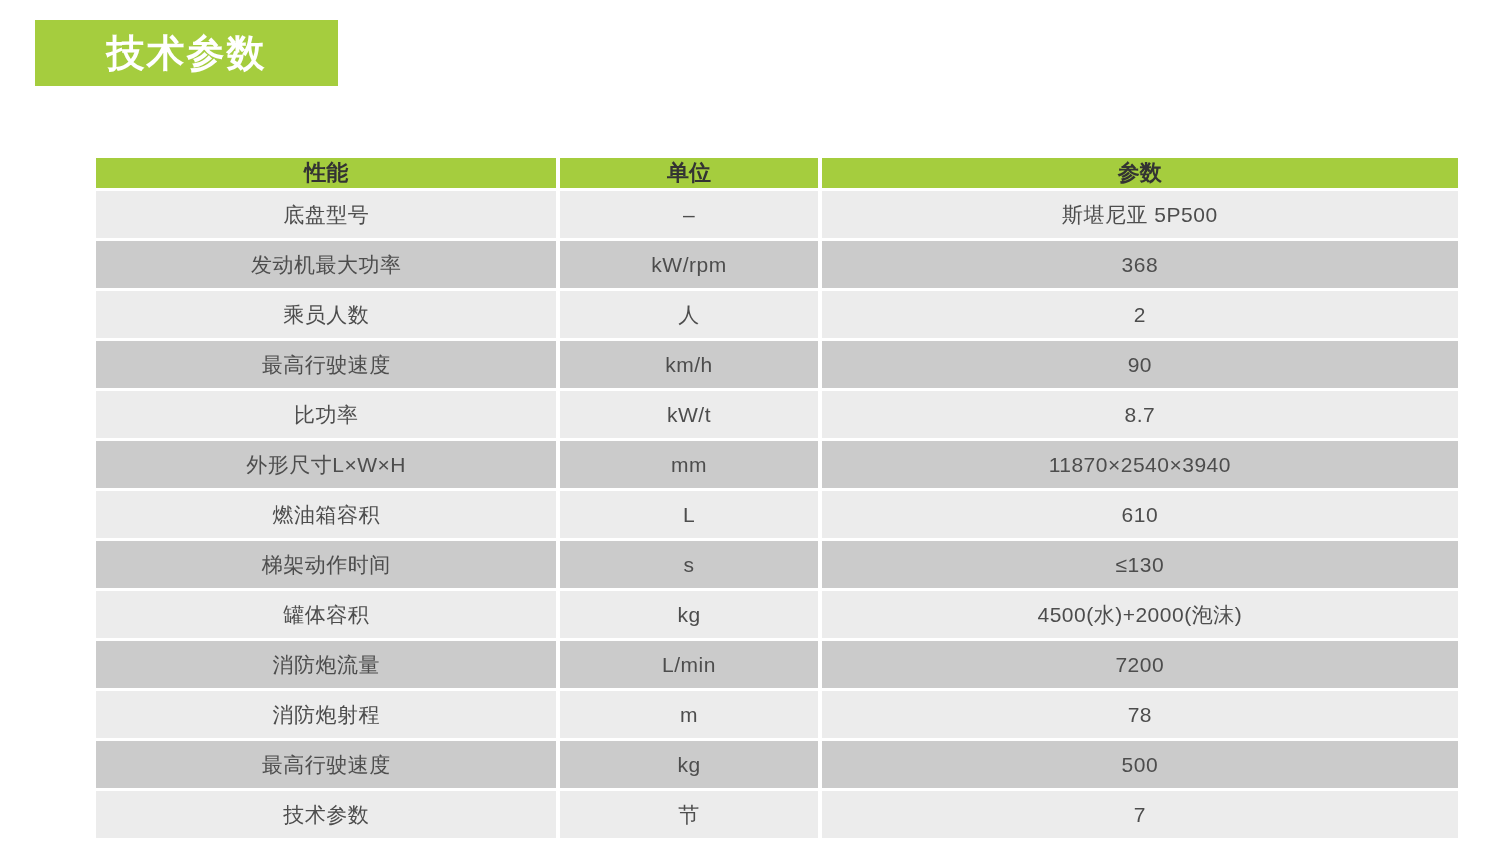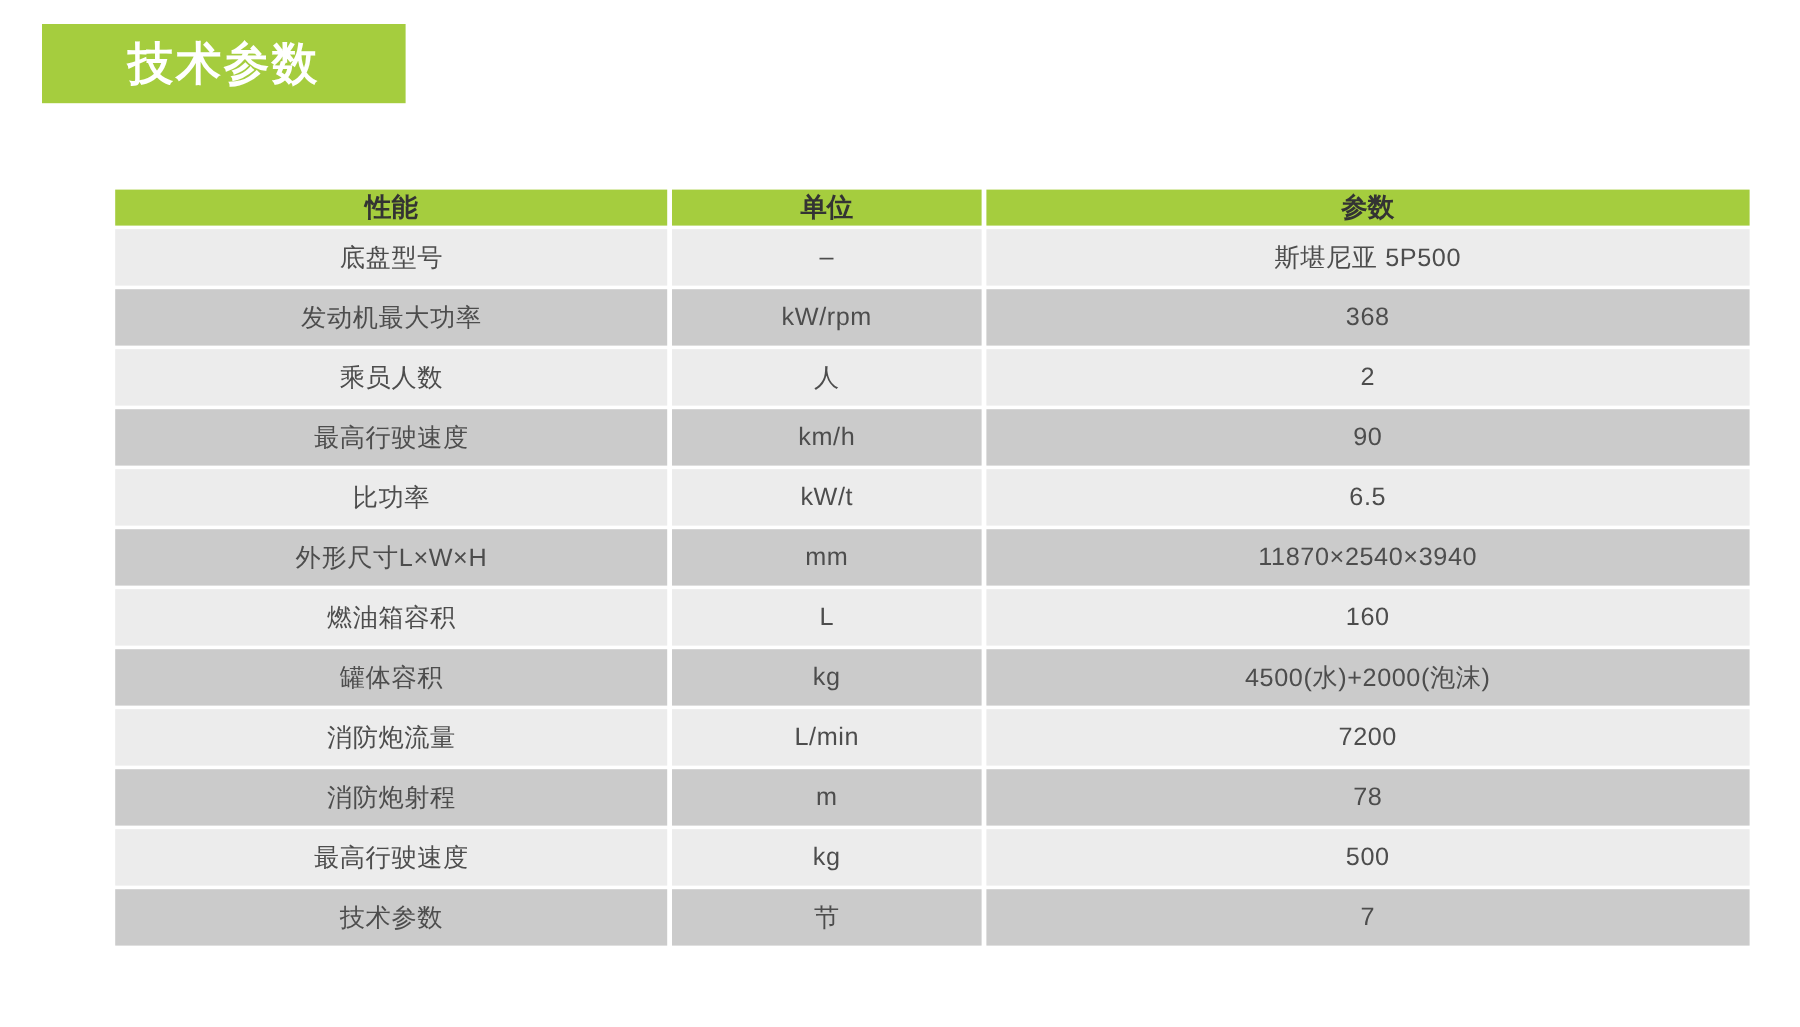--- a/index.html
+++ b/index.html
@@ -110,36 +110,41 @@
 
     <tr>
       <td>最高行驶速度</td>
       <td>km/h</td>
       <td>90</td>
     </tr>
 
     <tr>
       <td>比功率</td>
       <td>kW/t</td>
-      <td>6.5</td>
+      <td>8.7</td>
     </tr>
 
     <tr>
       <td>外形尺寸L×W×H</td>
       <td>mm</td>
       <td>11870×2540×3940</td>
     </tr>
 
 
     <tr>
       <td>燃油箱容积</td>
       <td>L</td>
-      <td>160</td>
+      <td>610</td>
     </tr>
 
+    <tr>
+      <td>梯架动作时间</td>
+      <td>s</td>
+      <td>≤130</td>
+    </tr>
 
     <tr>
       <td>罐体容积</td>
       <td>kg</td>
       <td>4500(水)+2000(泡沫)</td>
     </tr>
 
 
     <tr>
       <td>消防炮流量</td>

